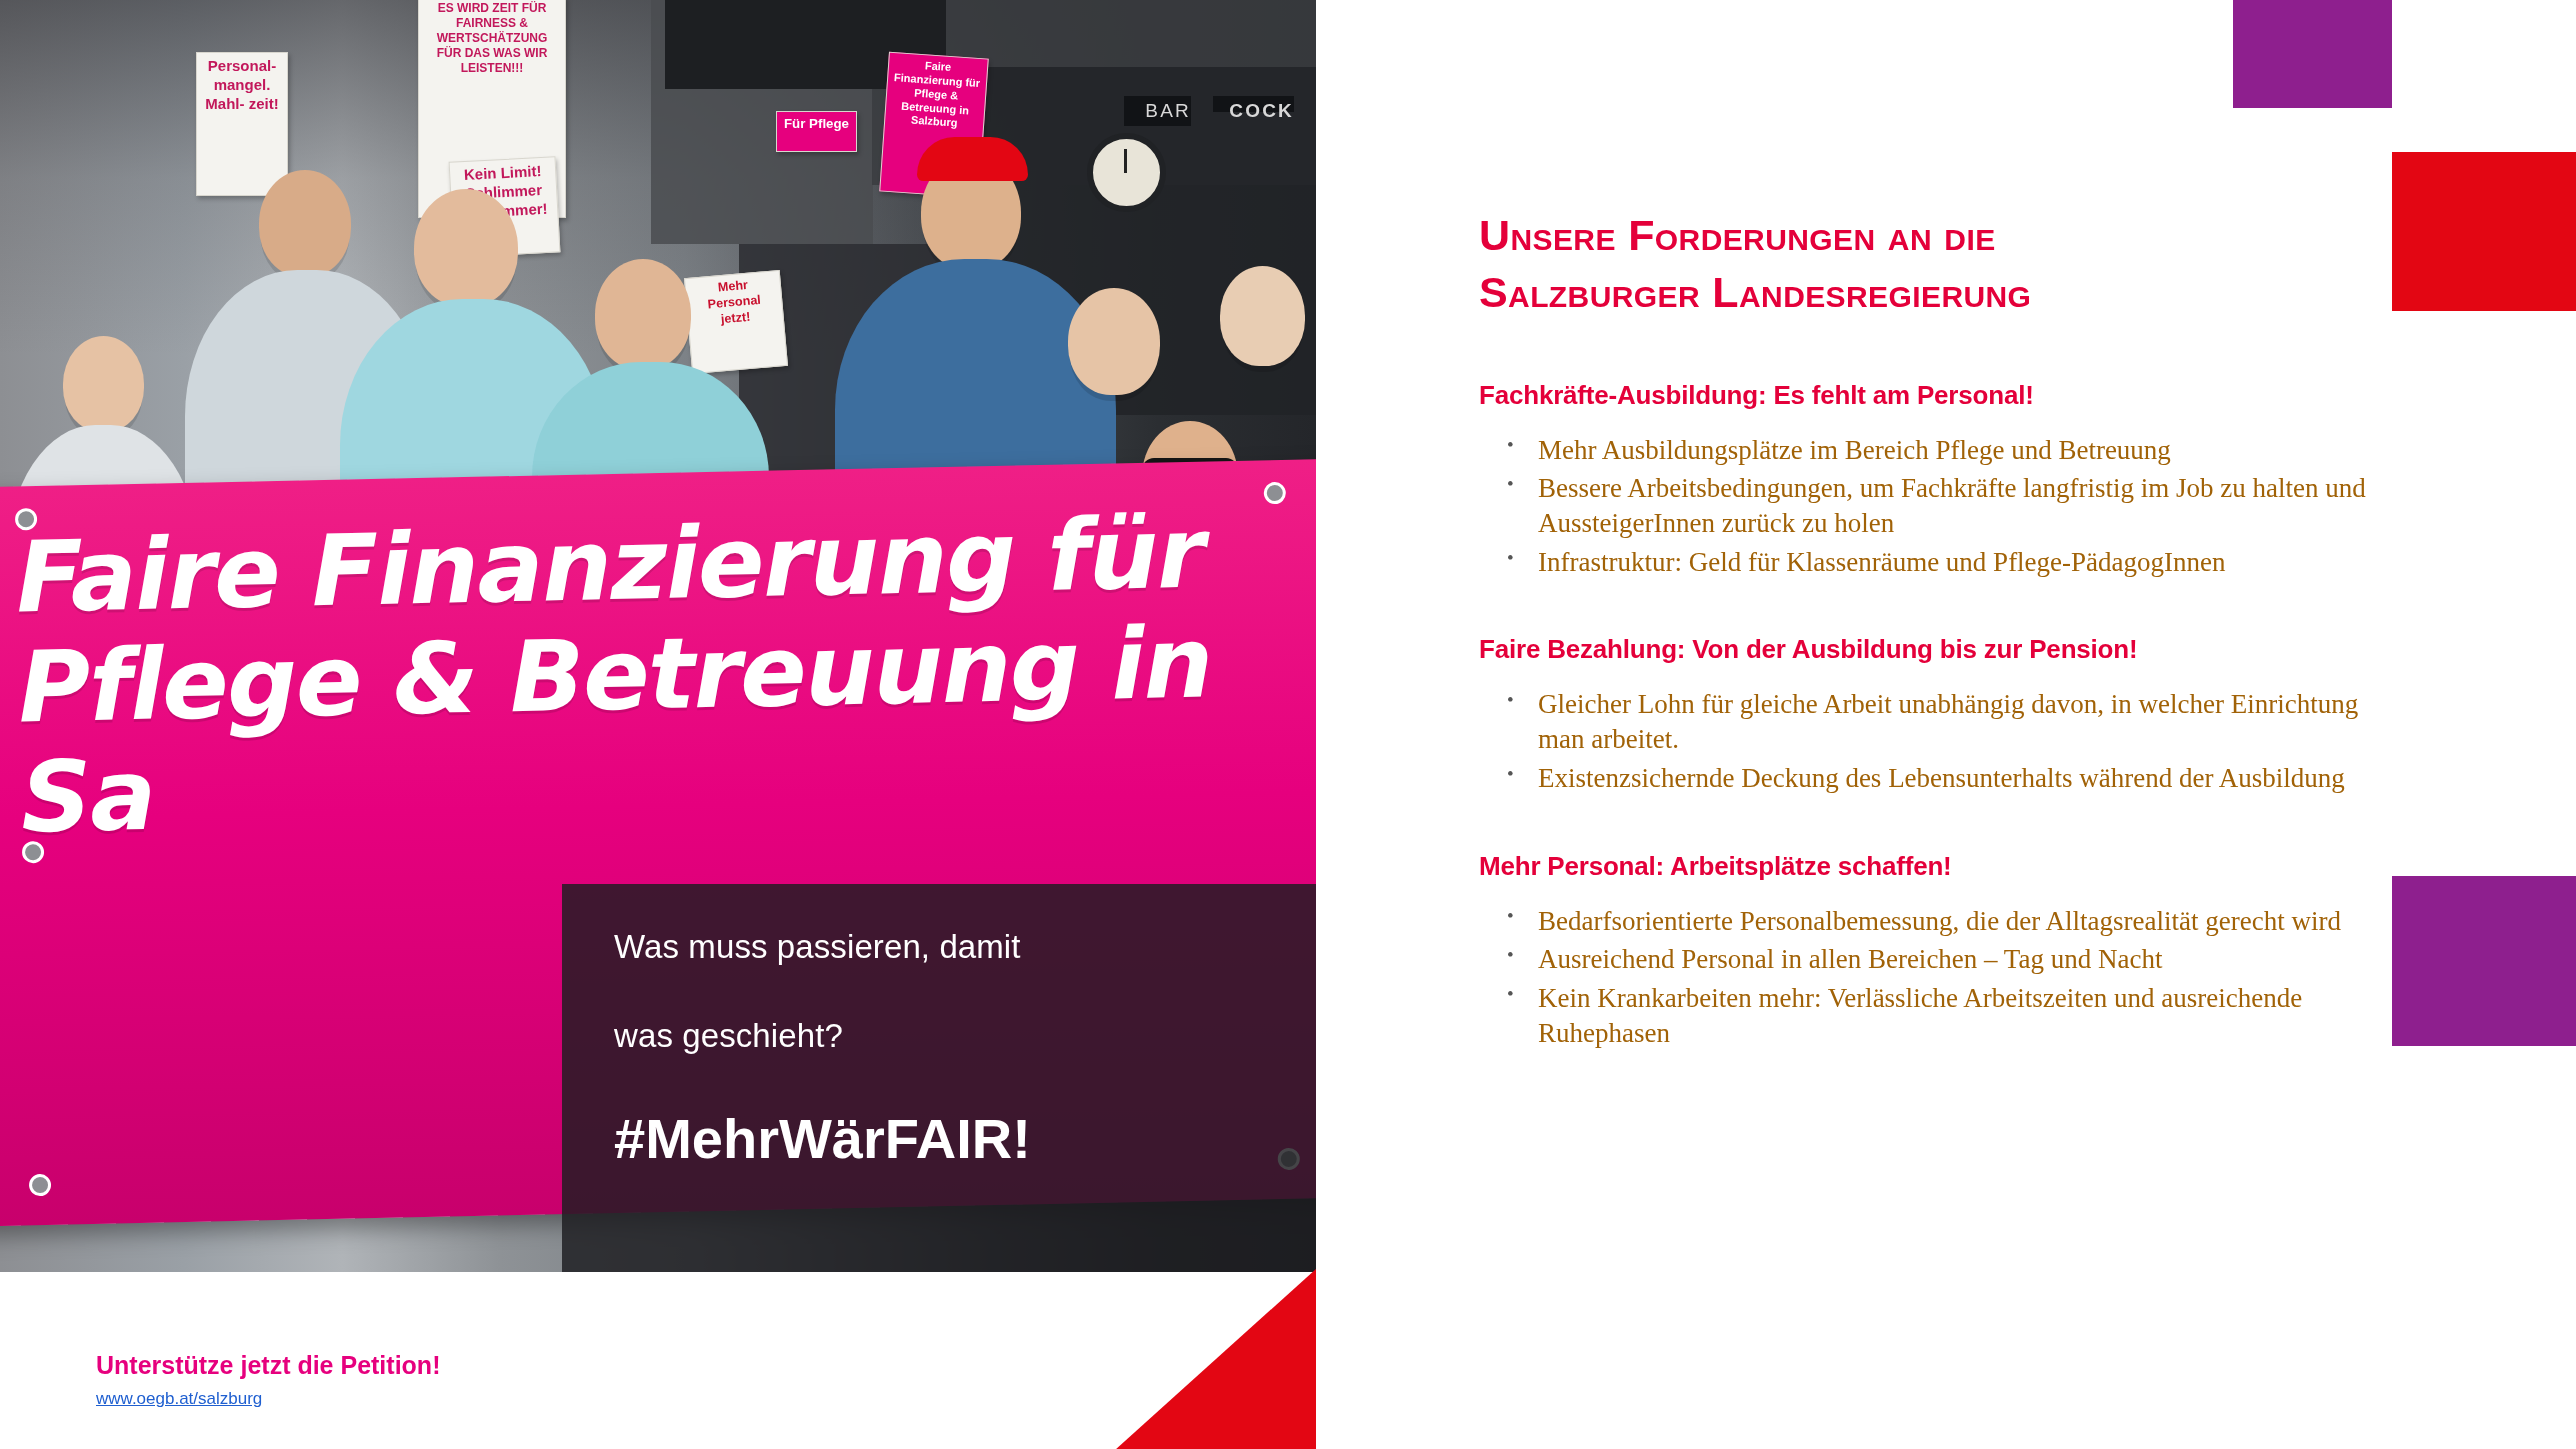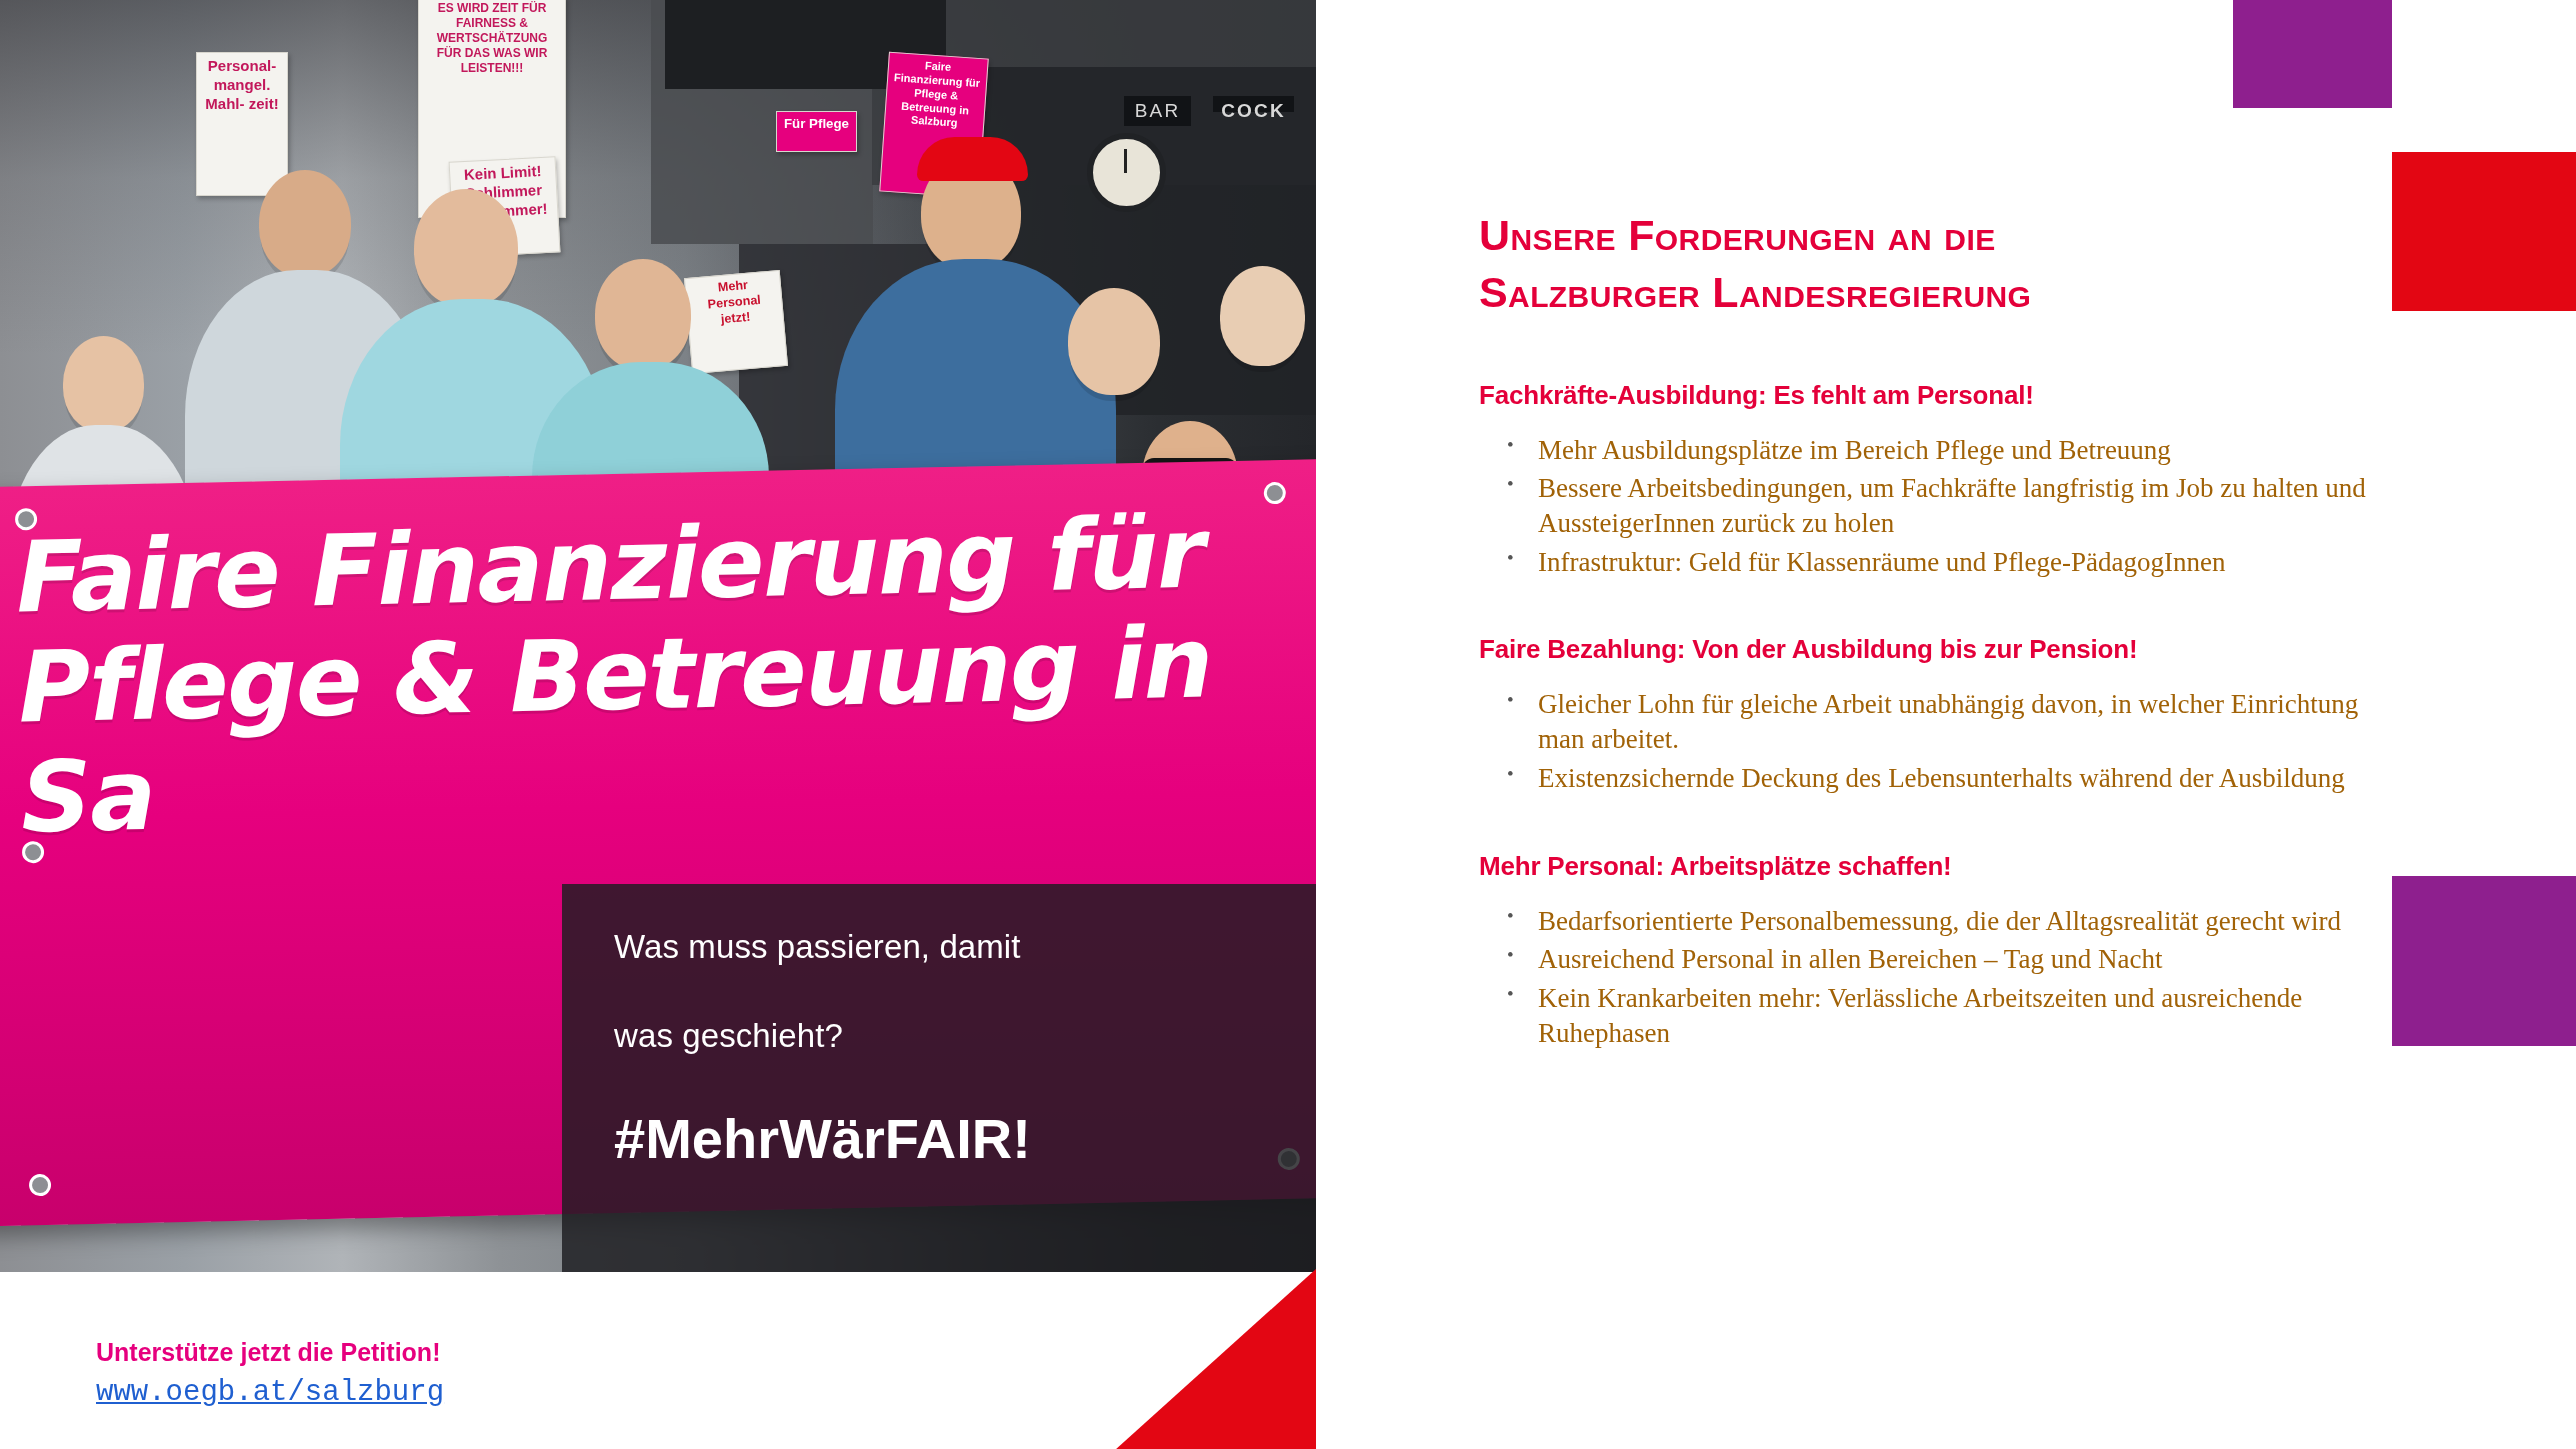--- a/index.html
+++ b/index.html
@@ -71,21 +71,21 @@
     left: 31px; top: 10.4px;
     width: 3px; height: 24px;
     background: #222;
   }
   .shopsign {
     position: absolute;
     background: #111316;
     color: #d8d8d8;
     font-size: 19px;
     letter-spacing: 2.2px;
-    text-align: center;
+    text-align: right;
     line-height: 30px;
     font-family: "Liberation Sans", sans-serif;
   }
   .shopsign.s1 { left: 1124px; top: 96px; width: 67px; height: 30px; }
   .shopsign.s2 { left: 1213px; top: 96px; width: 81px; height: 16px; font-weight: bold; }
 
   
   .head {
     position: absolute;
     border-radius: 50% 50% 46% 46%;
@@ -205,23 +205,23 @@
   }
   #petition .pet-head {
     color: #e6007e;
     font-size: 25px;
     font-weight: bold;
     font-family: "Liberation Sans", sans-serif;
     margin-bottom: 9px;
   }
   #petition .pet-link {
     color: #1f5fd0;
-    font-size: 29px;
+    font-size: 17px;
     text-decoration: underline;
-    font-family: Liberation Mono, monospace;
+    font-family: Liberation Sans, sans-serif;
   }
 
   
   #right-panel {
     position: absolute;
     left: 1316px;
     top: 0;
     width: 1260px;
     height: 1348px;
     background: #ffffff;

